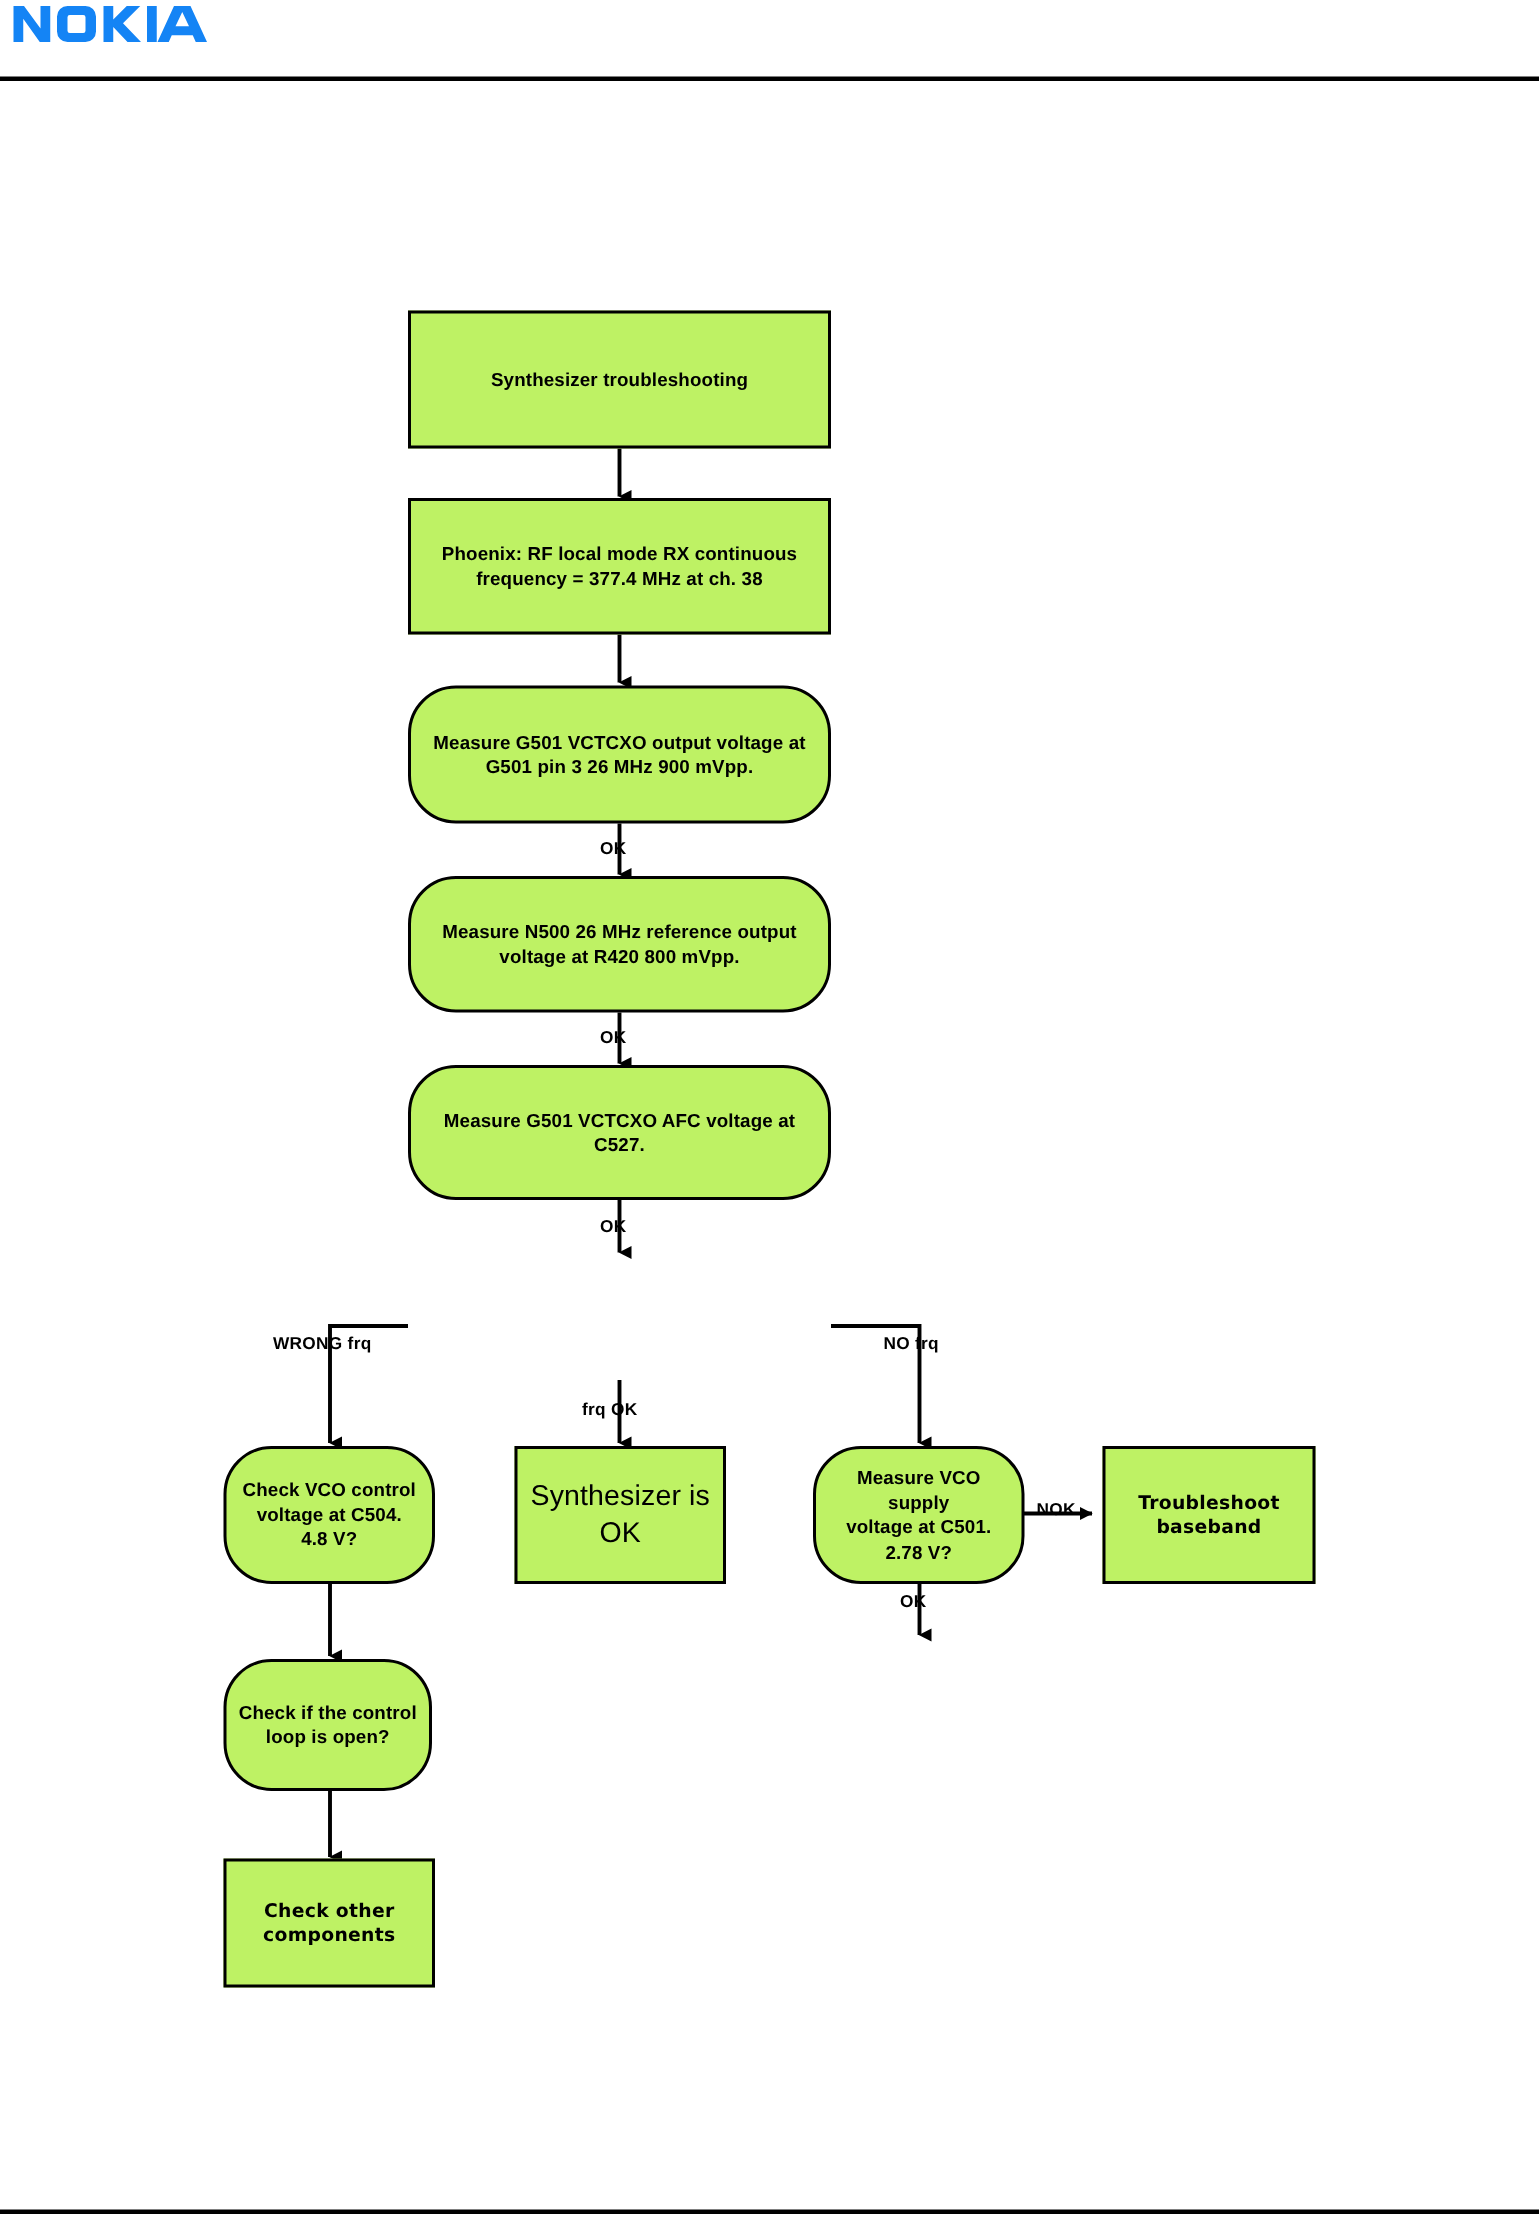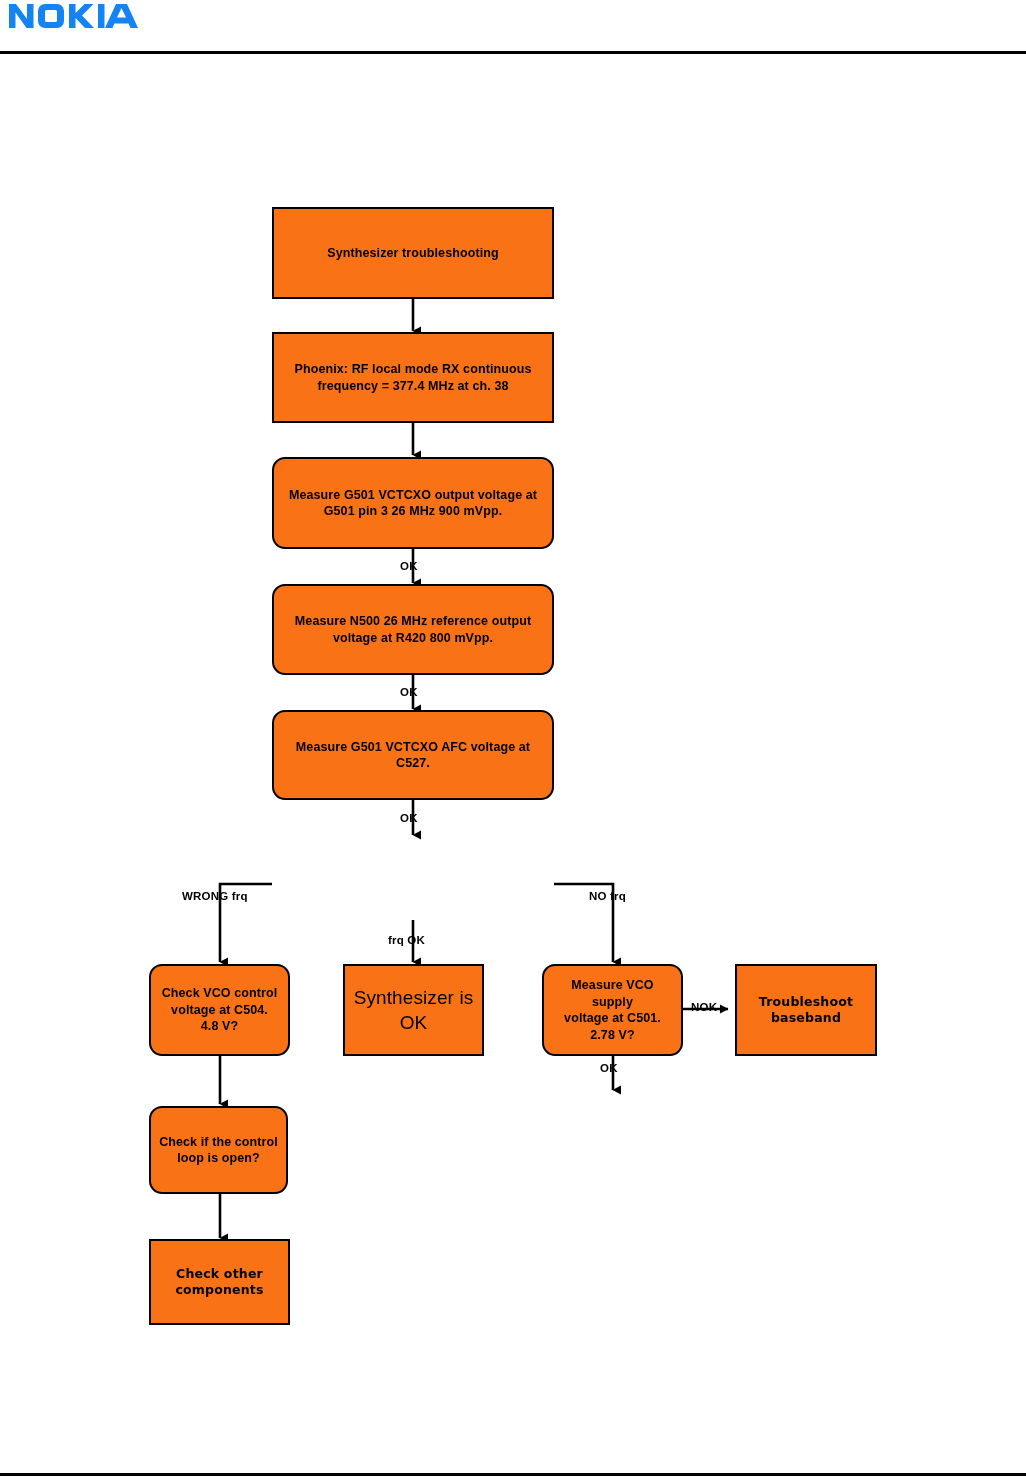--- a/index.html
+++ b/index.html
@@ -58,29 +58,29 @@
     top: 0;
     width: 1026px;
     height: 1479px;
     pointer-events: none;
   }
 
   .node {
     position: absolute;
     box-sizing: border-box;
     border: 2px solid #000000;
-    background: #f97316;
+    background: #bef264;
     display: flex;
     align-items: center;
     justify-content: center;
     text-align: center;
     padding: 16px 8px;
   }
   .node.rounded {
-    border-radius: 13px;
+    border-radius: 32px;
     align-items: center;
   }
   .node .node-text {
     font-size: 12.5px;
     font-weight: bold;
     line-height: 1.32;
     letter-spacing: 0.1px;
     white-space: pre-line;
   }
   .node.alt .node-text {

